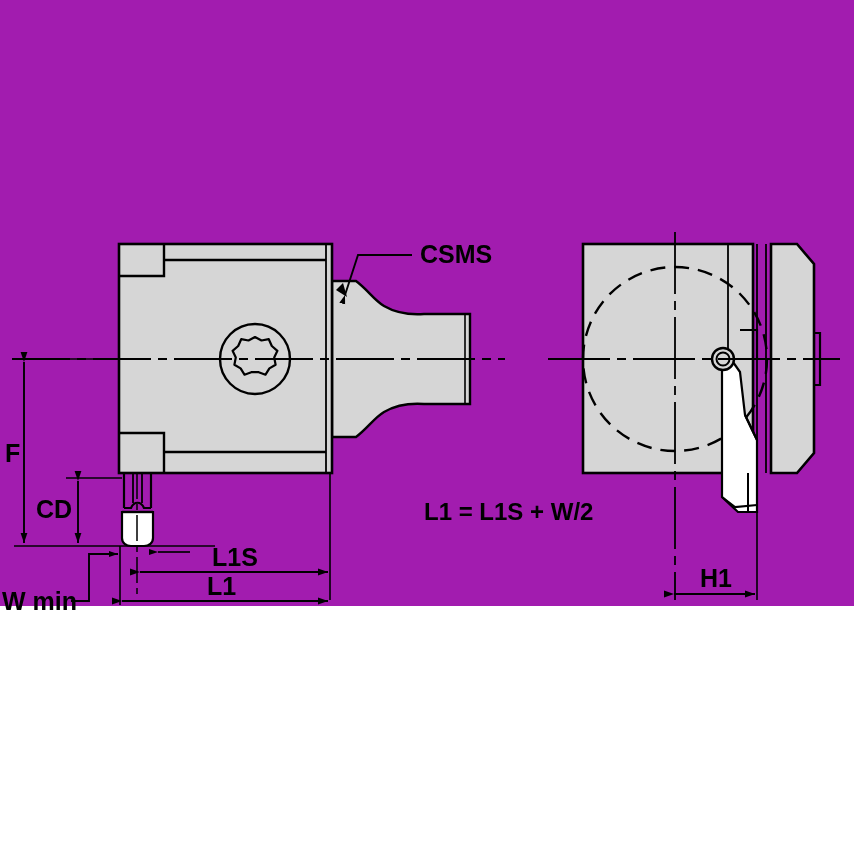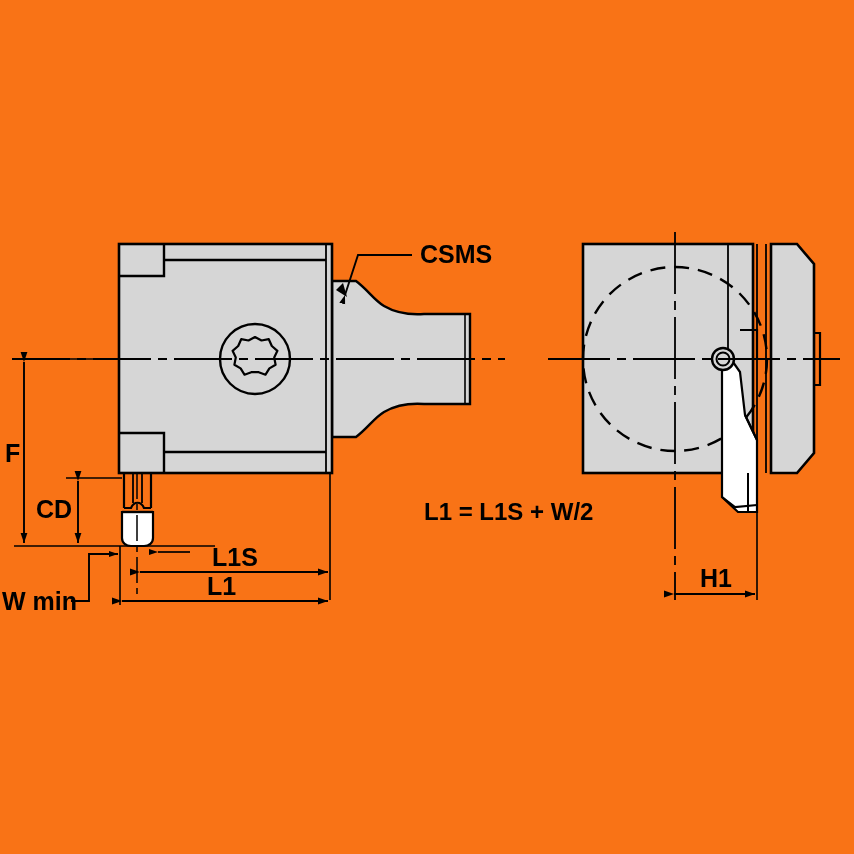--- a/index.html
+++ b/index.html
@@ -8,22 +8,22 @@
     background: #ffffff;
   }
   body {
     width: 854px;
     height: 854px;
     font-family: "Liberation Sans", sans-serif;
   }
   #drawing {
     position: relative;
     width: 854px;
-    height: 854px;
-    background: #f97316;
+    height: 606px;
+    background: #a21caf;
   }
   svg.sheet {
     display: block;
     width: 854px;
     height: 854px;
   }
   .dimtext {
     font-family: "Liberation Sans", sans-serif;
     font-weight: bold;
     font-size: 25px;

